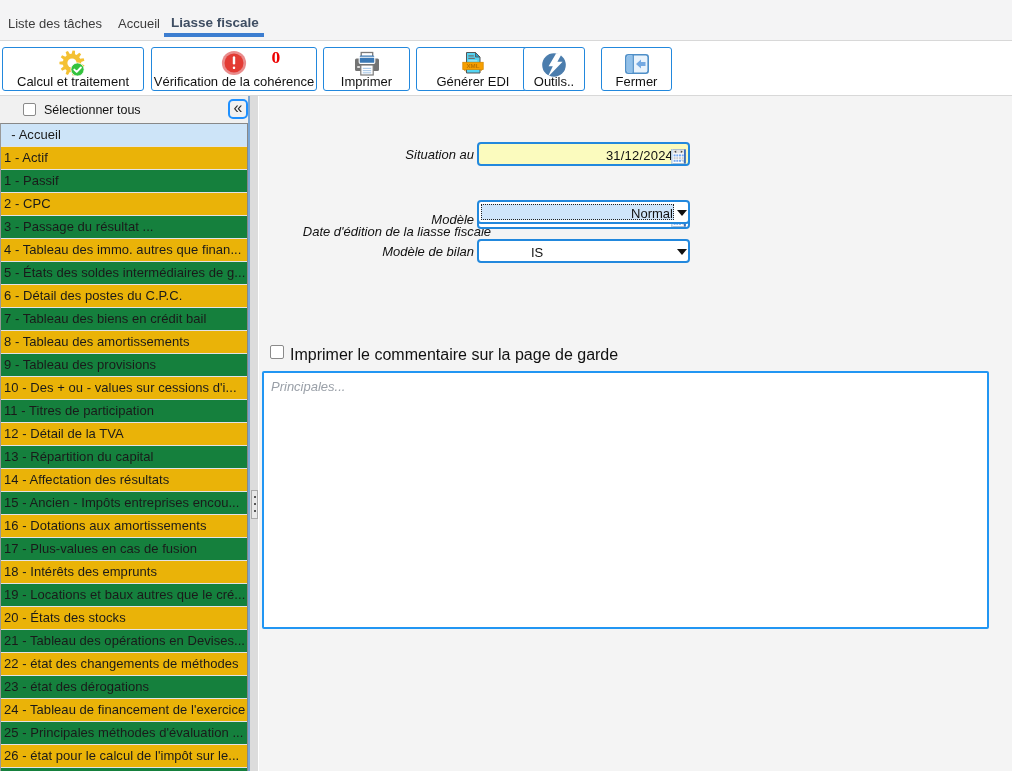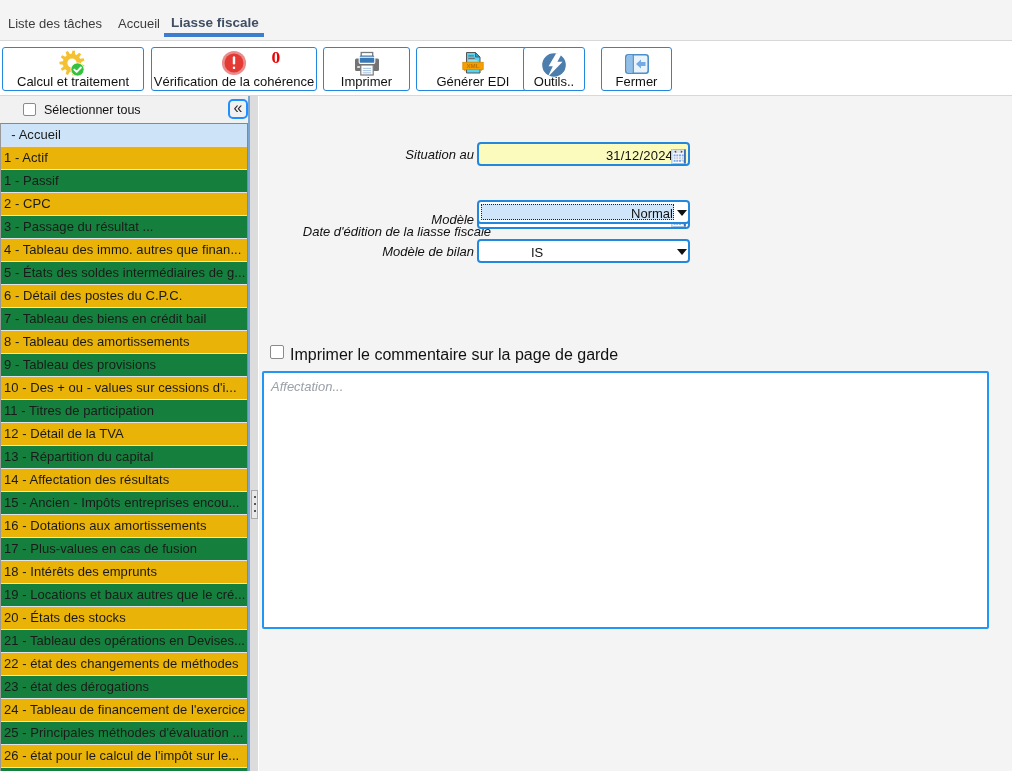--- a/index.html
+++ b/index.html
@@ -237,14 +237,14 @@
     <span class="arrow"></span>
   </div>
 <div class="finput combo" style="top:239px;">
     <span class="plain">IS</span>
     <span class="arrow"></span>
   </div>
 
 <div class="abs" id="chk-box"></div>
 <span class="abs" id="chk-lbl">Imprimer le commentaire sur la page de garde</span>
 <div class="abs" id="ta">
-    <span class="ph">Affectation...</span>
+    <span class="ph">Principales...</span>
   </div>
 
 </body></html>

